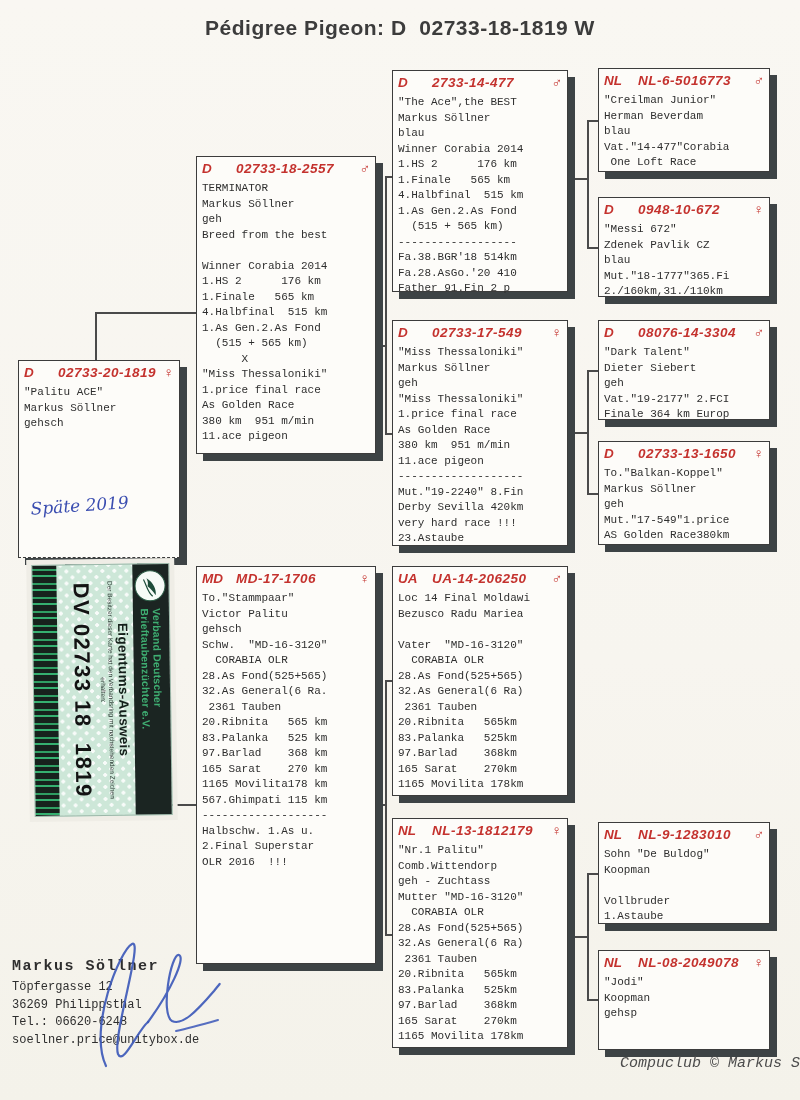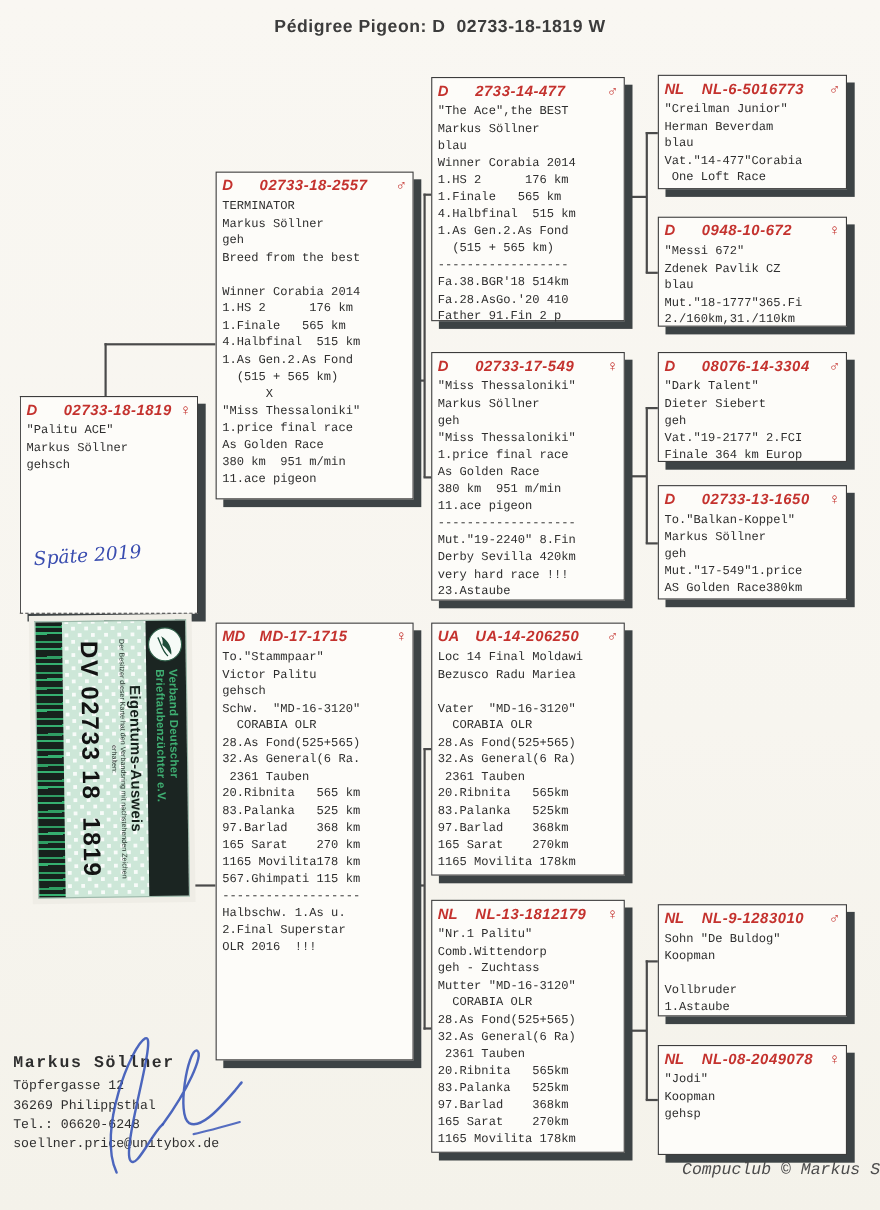--- a/index.html
+++ b/index.html
@@ -4,21 +4,21 @@
 <style>
   html,body { margin:0; padding:0; background:#e8e6e0; }
   .page {
     position:relative; width:800px; height:1100px; margin:0 auto;
     background:linear-gradient(180deg,#f9f7f2 0%,#f7f5ef 60%,#f4f2ea 100%);
     overflow:hidden;
     font-family:"Liberation Sans", sans-serif;
   }
   .doc-title {
     position:absolute; left:0; top:16px; width:800px;
-    text-align:center; font-size:16px; font-weight:bold; color:#3c3c3c;
+    text-align:center; font-size:21px; font-weight:bold; color:#3c3c3c;
     letter-spacing:.5px; white-space:pre;
   }
   
   .pbox {
     position:absolute; background:#fdfcf9; border:1.4px solid #3c3c3c;
     box-shadow:7px 7px 0 #3d4345; box-sizing:border-box; padding:3px 5px 0 5px;
   }
   .bhdr {
     display:flex; align-items:baseline; height:19px;
     font-family:"Liberation Sans", sans-serif; font-style:italic; font-weight:bold;
@@ -107,21 +107,21 @@
   <div class="cl" style="left:587px;top:370px;width:12px;height:1.5px"></div>
   <div class="cl" style="left:587px;top:493px;width:12px;height:1.5px"></div>
 
   <div class="cl" style="left:568px;top:936px;width:20px;height:1.5px"></div>
   <div class="cl" style="left:587px;top:873px;width:1.5px;height:127px"></div>
   <div class="cl" style="left:587px;top:873px;width:12px;height:1.5px"></div>
   <div class="cl" style="left:587px;top:999px;width:12px;height:1.5px"></div>
 
   <div class="pbox" style="left:18px;top:360px;width:162px;height:198px;border-bottom-style:dashed">
     <div class="bhdr">
-      <span class="bc">D</span><span class="br">02733-18-1819</span><span class="bs">♀</span>
+      <span class="bc">D</span><span class="br">02733-20-1819</span><span class="bs">♀</span>
     </div>
     <div class="bbody">"Palitu ACE"
 Markus Söllner
 gehsch</div>
     <div class="handwrite">
       <div>Späte 2019</div>
       <div>trägt Ring von</div>
       <div class="hw-indent">
         <span>2018</span>
         <svg width="34" height="40" viewBox="0 0 34 40">
@@ -149,21 +149,21 @@
       X
 "Miss Thessaloniki"
 1.price final race
 As Golden Race
 380 km  951 m/min
 11.ace pigeon</div>
   </div>
 
   <div class="pbox" style="left:196px;top:566px;width:180px;height:398px">
     <div class="bhdr">
-      <span class="bc">MD</span><span class="br">MD-17-1715</span><span class="bs">♀</span>
+      <span class="bc">MD</span><span class="br">MD-17-1706</span><span class="bs">♀</span>
     </div>
     <div class="bbody">To."Stammpaar"
 Victor Palitu
 gehsch
 Schw.  "MD-16-3120"
   CORABIA OLR
 28.As Fond(525+565)
 32.As General(6 Ra.
  2361 Tauben
 20.Ribnita   565 km

